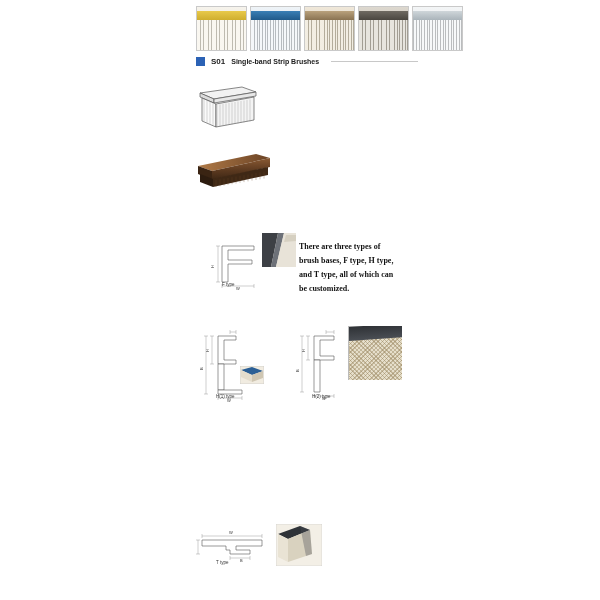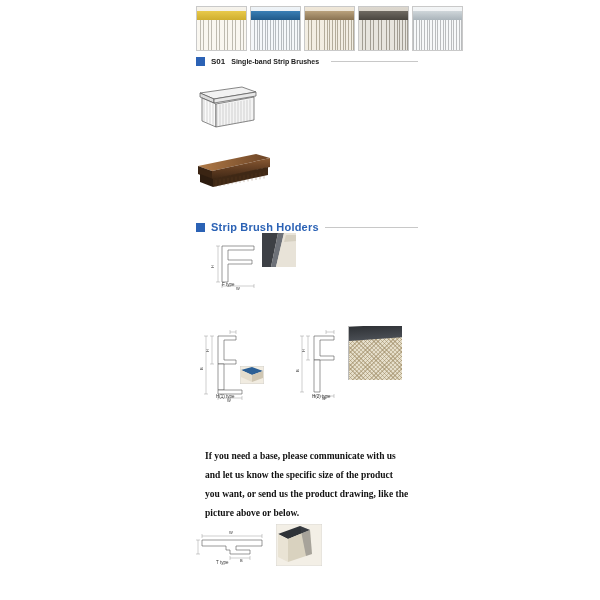--- a/index.html
+++ b/index.html
@@ -279,25 +279,20 @@
           <path d="M52 22.4 L52 29.4"></path>
         <path d="M56 21.7 L56 28.7"></path>
           <path d="M60 21 L60 28"></path>
           <path d="M64 20.3 L64 27.3"></path>
         <path d="M68 19.6 L68 26.6"></path>
       </g>
     </svg>
   </div>
 
 
-  <div class="sec-head" id="head-holders">
-    <span class="blue-sq"></span>
-    <span class="title">Strip Brush Holders</span>
-    <span class="rule"></span>
-  </div>
 
   <div class="fig" id="fig-ftype">
     <svg width="54" height="52" viewBox="0 0 54 52">
       <g stroke="#555" stroke-width="0.6" fill="#ffffff">
         <path d="M14 8 L46 8 L46 12 L20 12 L20 22 L44 22 L44 26 L20 26 L20 44 L14 44 Z"></path>
       </g>
       <g stroke="#777" stroke-width="0.35">
         <path d="M10 8 L10 44"></path>
         <path d="M8 8 L12 8"></path>
           <path d="M8 44 L12 44"></path>
@@ -314,20 +309,21 @@
   <div class="fig" id="fig-base-photo">
     <svg width="34" height="34" viewBox="0 0 34 34">
       <rect x="0" y="0" width="34" height="34" fill="#efeae0"></rect>
       <path d="M0 0 L16 0 L9 34 L0 34 Z" fill="#3d4045"></path>
       <path d="M16 0 L22 0 L14 34 L9 34 Z" fill="#6d7178"></path>
       <path d="M22 0 L34 0 L34 34 L14 34 Z" fill="#e8e3d8"></path>
       <path d="M24 2 L34 2 L34 8 L22 9 Z" fill="#cfc8b8" opacity="0.7"></path>
     </svg>
   </div>
 
+  <div class="para" id="para-types">There are three types of brush bases, F type, H type, and T type, all of which can be customized.</div>
 
   <div class="fig" id="fig-htype">
     <svg width="88" height="72" viewBox="0 0 88 72">
       <g stroke="#555" stroke-width="0.6" fill="#ffffff">
         <path d="M22 6 L40 6 L40 10 L28 10 L28 30 L40 30 L40 34 L22 34 Z"></path>
         <path d="M22 34 L28 34 L28 60 L22 60 Z"></path>
         <path d="M22 60 L46 60 L46 64 L22 64 Z"></path>
       </g>
       <g stroke="#777" stroke-width="0.35">
         <path d="M16 6 L16 34"></path>
@@ -385,21 +381,20 @@
     </svg>
     <div class="figlabel" style="position:absolute;left:16px;top:64px;">H(2) type</div>
   </div>
 
   <div class="fig" id="fig-mesh-photo">
     <div class="photo-mesh">
       <div class="dark-edge"></div>
     </div>
   </div>
 
-  <div class="para" id="para-base">If you need a base, please communicate with us and let us know the specific size of the product you want, or send us the product drawing, like the picture above or below.</div>
 
   <div class="fig" id="fig-ttype-bottom">
     <svg width="74" height="40" viewBox="0 0 74 40">
       <g stroke="#555" stroke-width="0.6" fill="#ffffff">
         <path d="M6 12 L66 12 L66 18 L40 18 L40 22 L54 22 L54 26 L34 26 L34 22 L30 22 L30 18 L6 18 Z"></path>
       </g>
       <g stroke="#777" stroke-width="0.35">
         <path d="M6 8 L66 8"></path>
           <path d="M6 6 L6 10"></path>
           <path d="M66 6 L66 10"></path>

